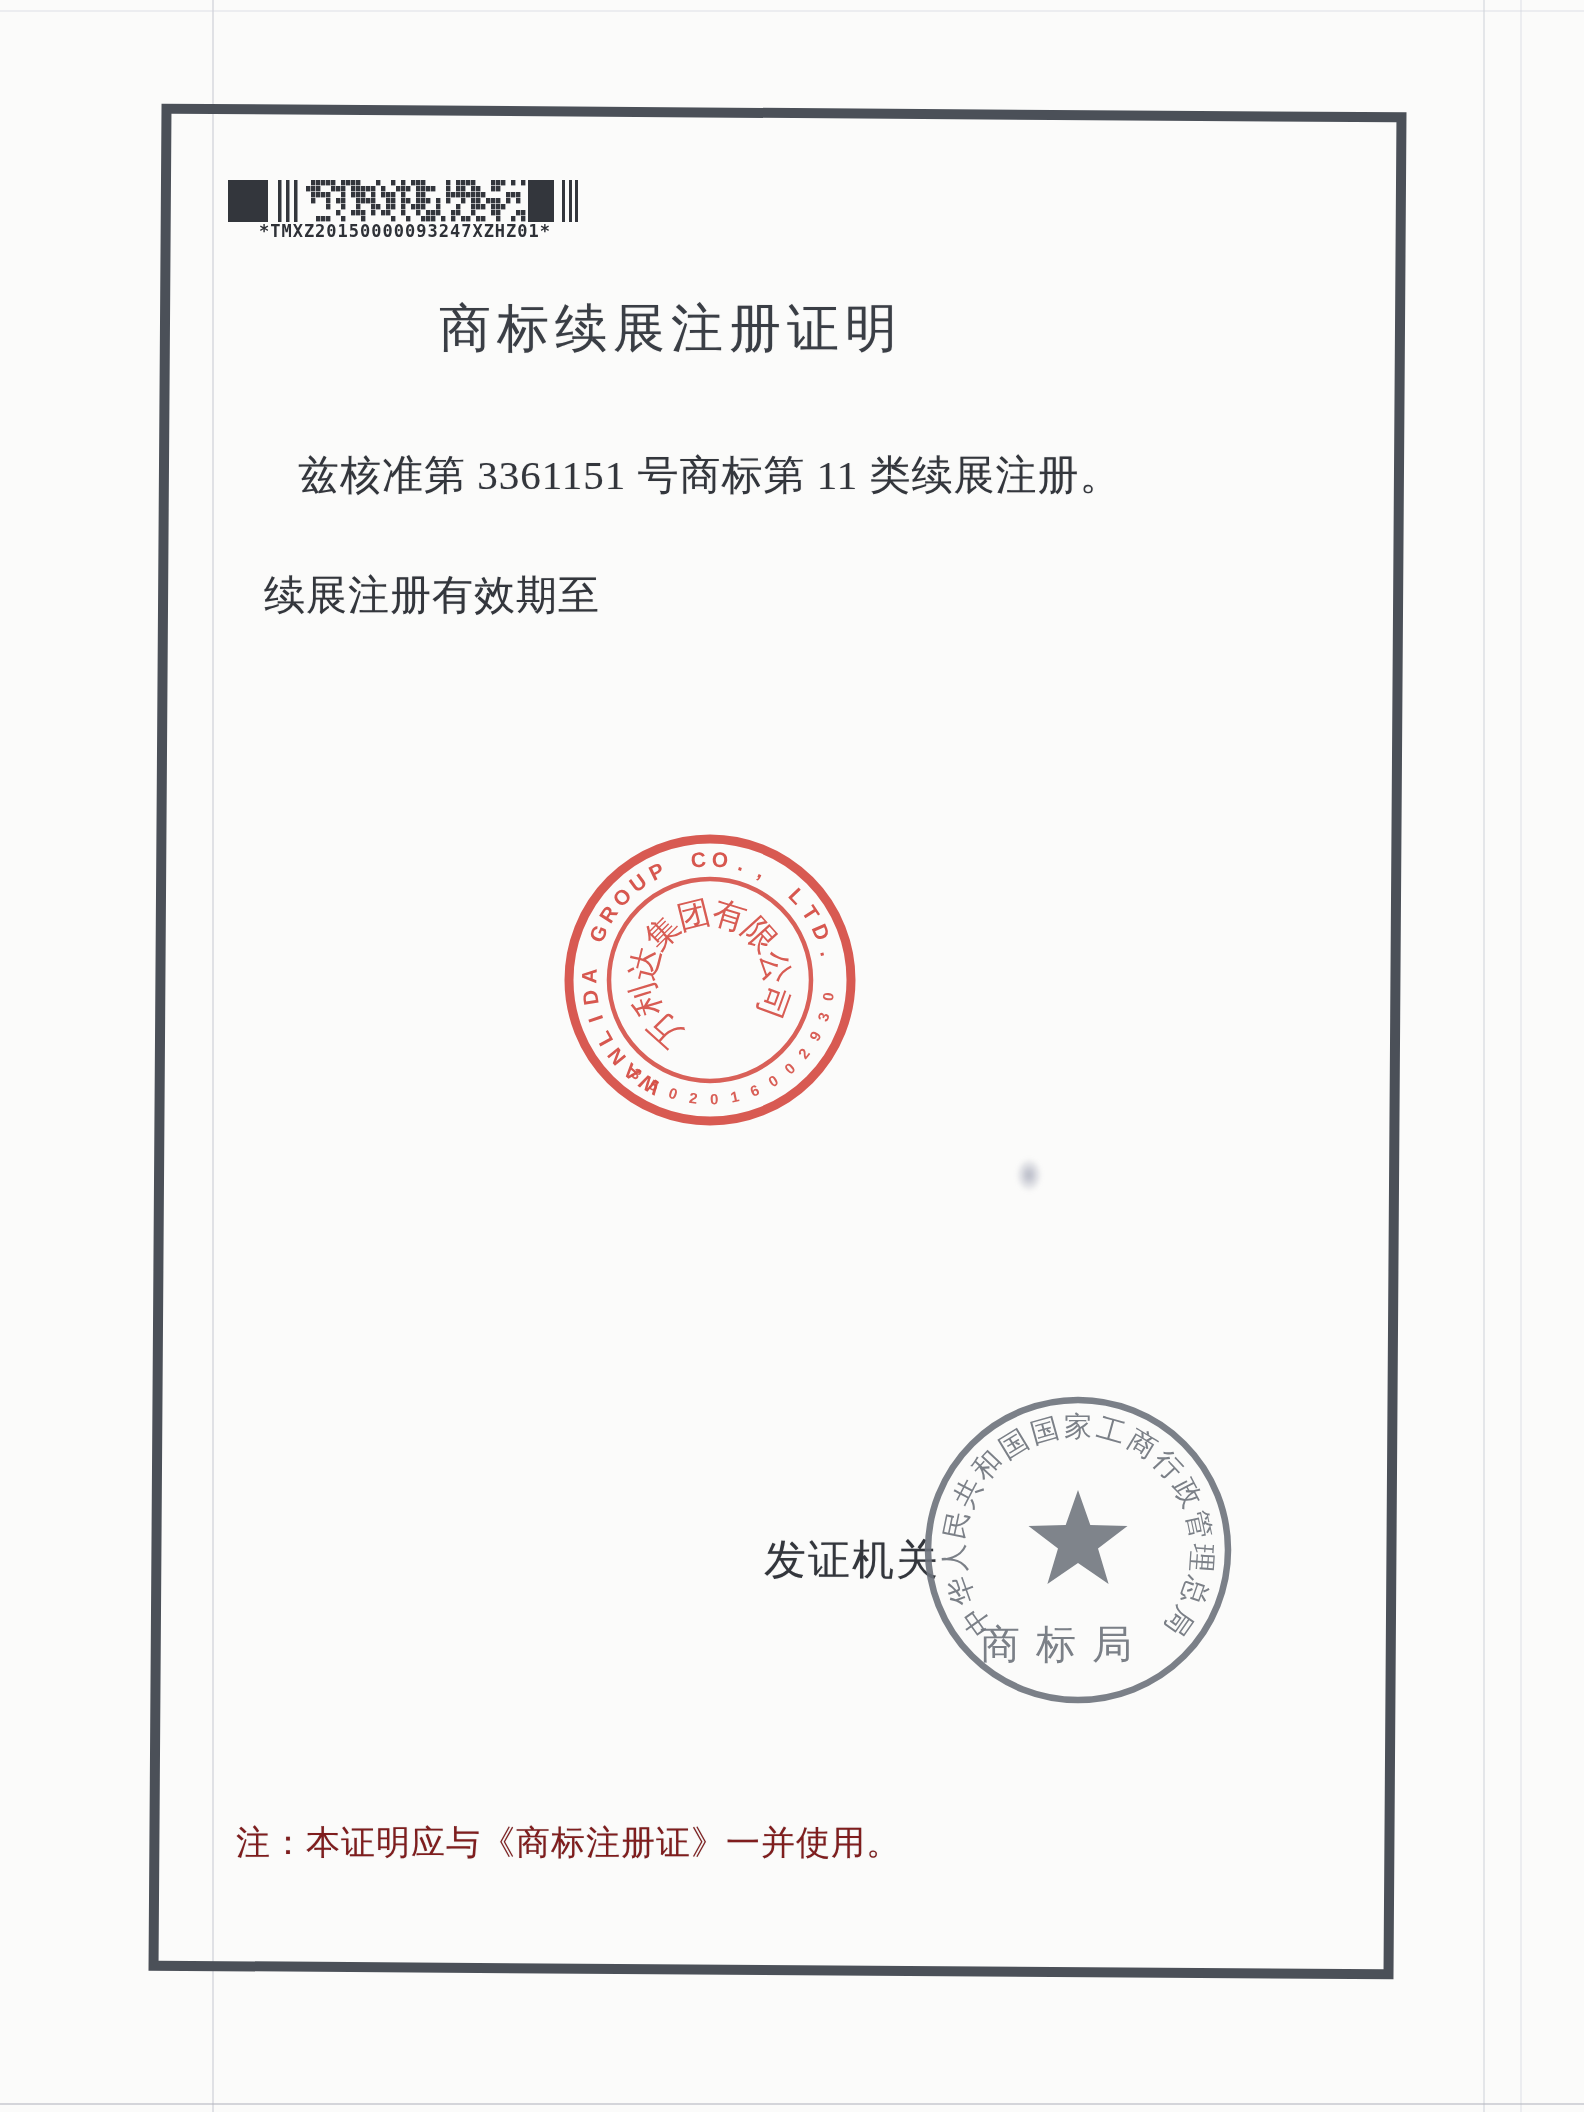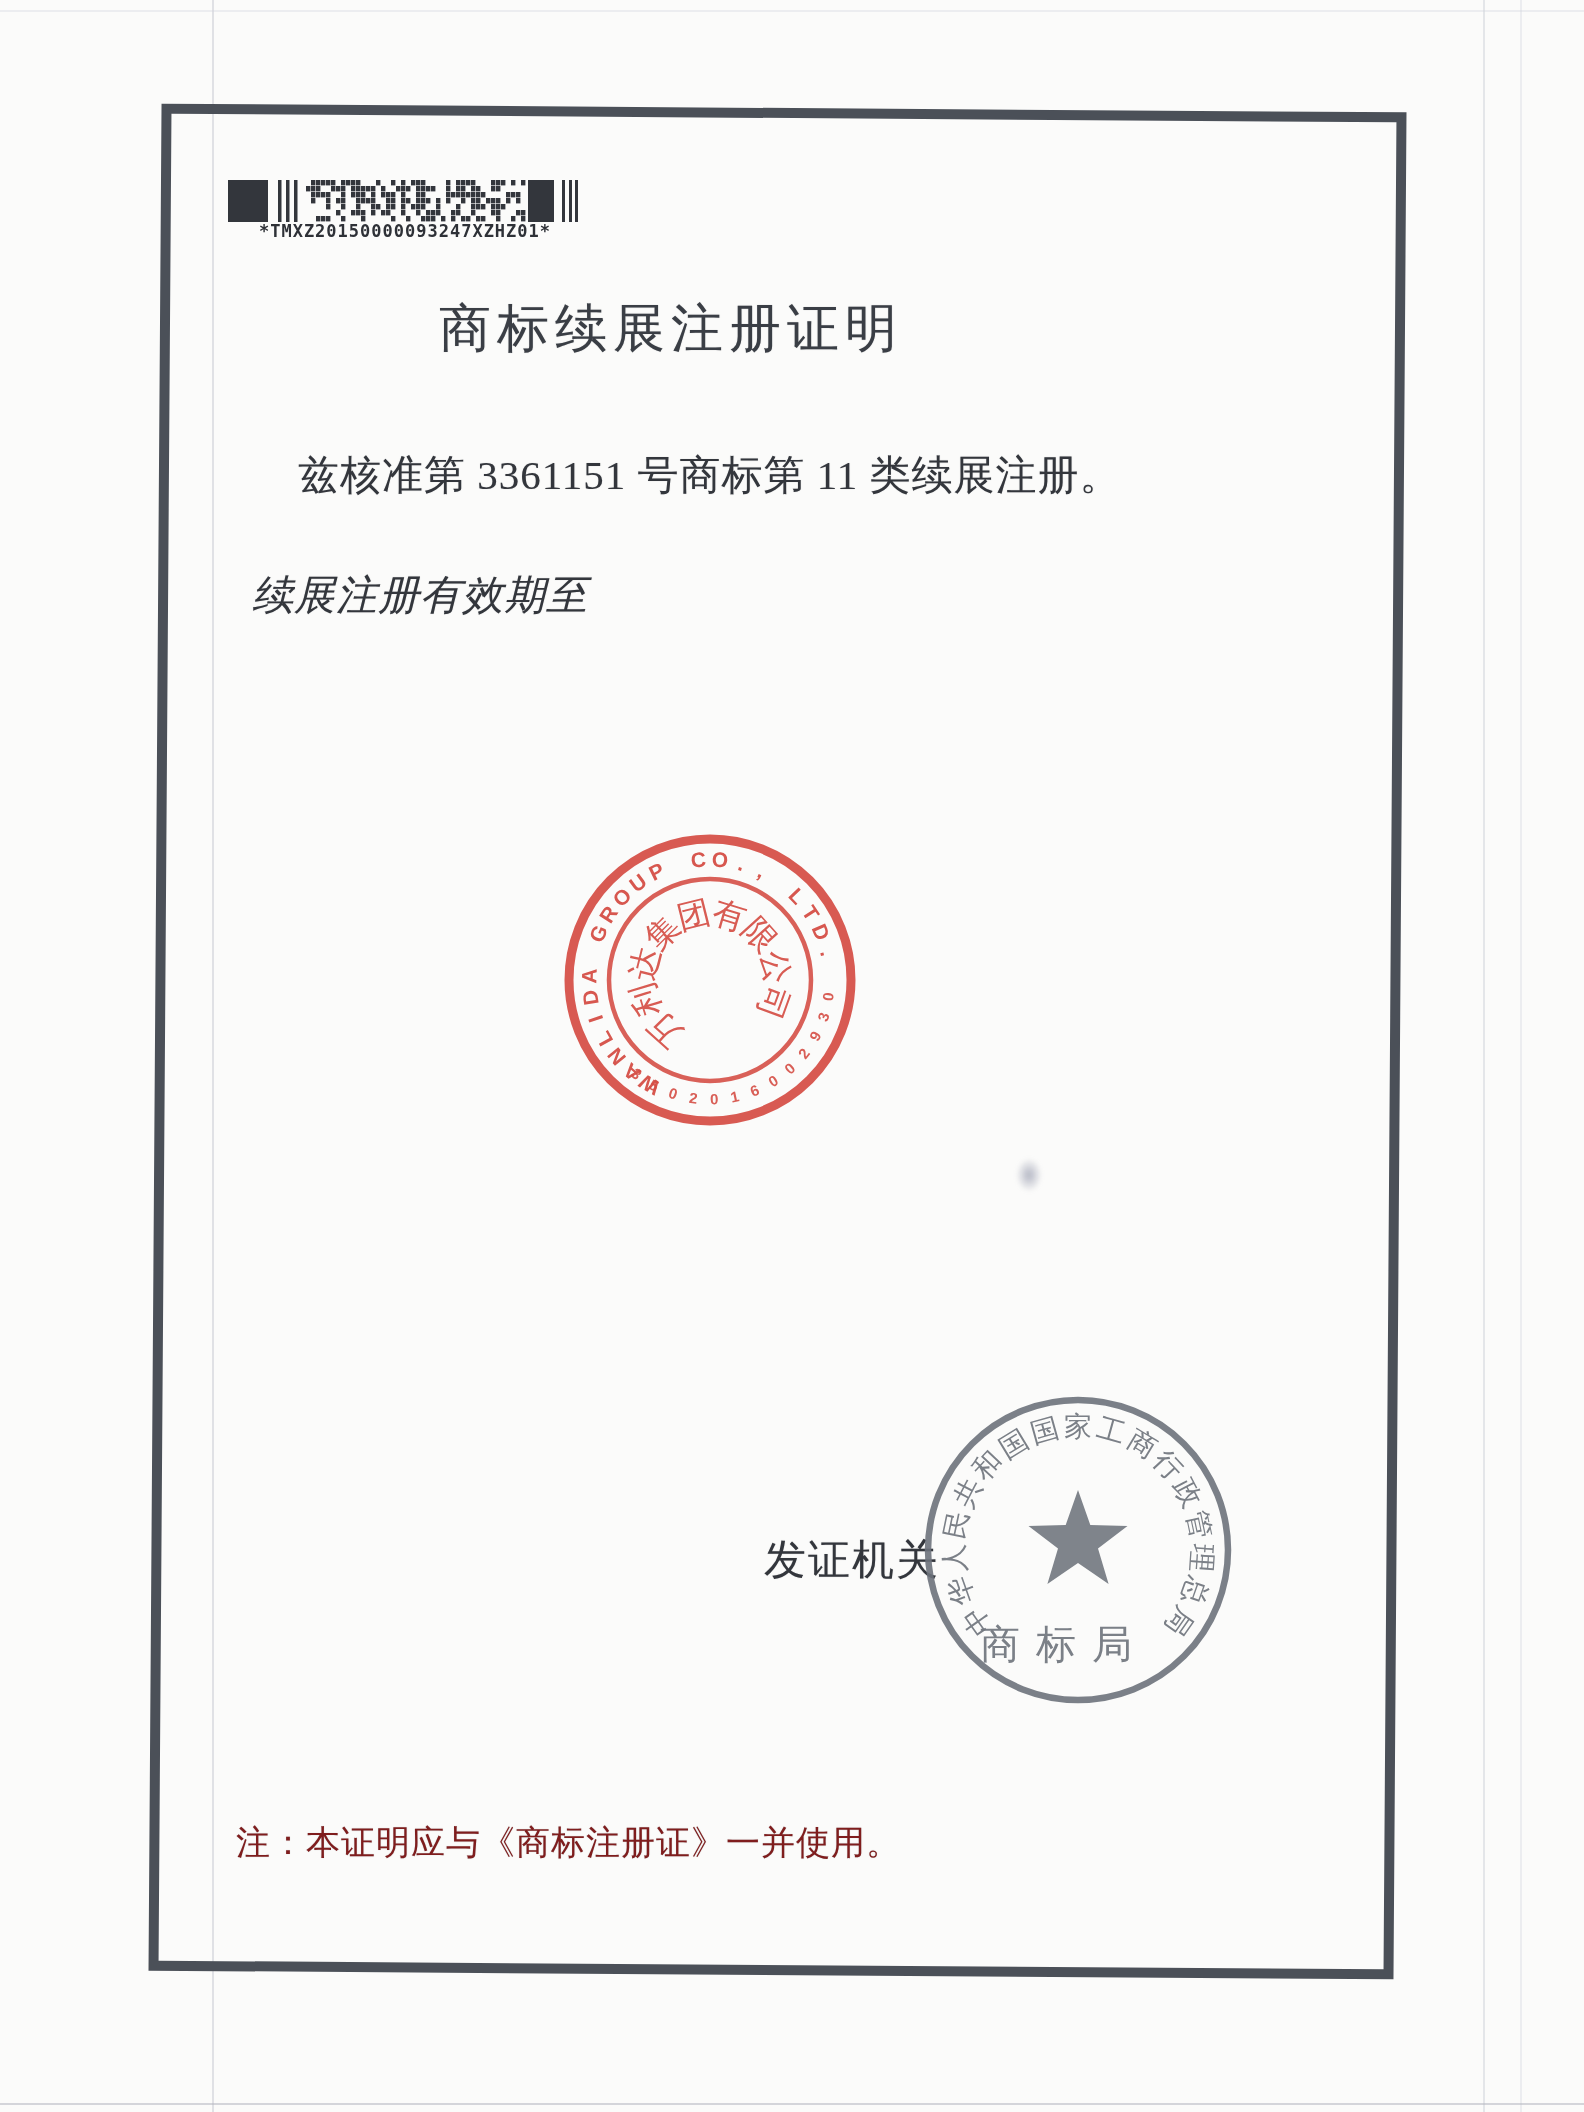--- a/index.html
+++ b/index.html
@@ -30,21 +30,21 @@
     position:absolute;left:0;top:294px;width:1324px;text-align:center;
     padding-left:18px;box-sizing:border-box;
     font-size:52px;letter-spacing:6px;color:#3a3e45;
     text-shadow:0 0 1px rgba(58,62,69,.35);
   }
   .bodyline{
     position:absolute;font-size:41px;color:#33363c;letter-spacing:1px;
     text-shadow:0 0 1px rgba(51,54,60,.3);white-space:nowrap;
   }
   #approval-line{left:256px;top:448px;margin-left:42px;}
-  #validity-line{left:252px;top:568px;display:flex;gap:63px;font-style:italic;}
+  #validity-line{left:264px;top:568px;display:flex;gap:63px;}
   #issuer-label{position:absolute;left:764px;top:1532px;font-size:42px;color:#33363c;
     letter-spacing:2px;text-shadow:0 0 1px rgba(51,54,60,.3);}
   #footnote{position:absolute;left:236px;top:1820px;font-size:34px;color:#7f1d1d;
     letter-spacing:1px;text-shadow:0 0 1px rgba(51,54,60,.3);}
   
   #holder-seal{position:absolute;left:558px;top:828px;width:304px;height:304px;
     opacity:.92;filter:blur(.3px);}
   #issuer-seal{position:absolute;left:918px;top:1390px;width:320px;height:320px;
     opacity:.95;filter:blur(.3px);}
   #smudge{position:absolute;left:1016px;top:1158px;width:26px;height:34px;border-radius:50%;

